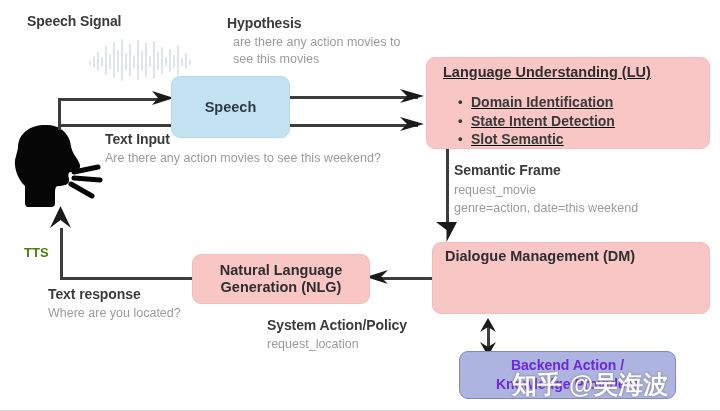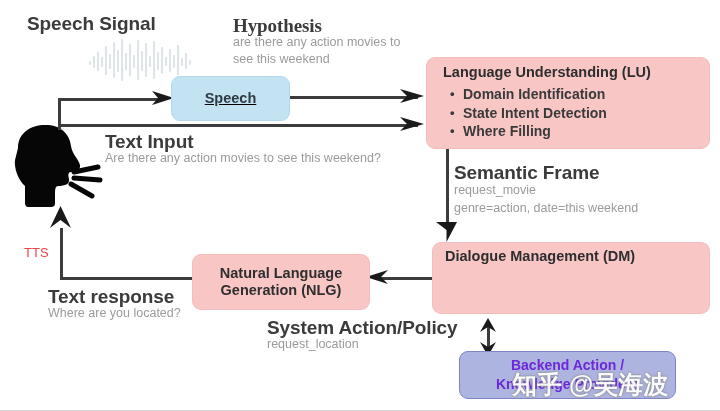--- a/index.html
+++ b/index.html
@@ -4,34 +4,34 @@
 <style>
   html,body{margin:0;padding:0;background:#fff;}
   body{width:720px;height:411px;overflow:hidden;
        font-family:"Liberation Sans","DejaVu Sans",sans-serif;}
   #canvas{position:relative;width:720px;height:411px;background:#ffffff;
           border-bottom:1px solid #d6d6d6;box-sizing:border-box;}
 
   .abs{position:absolute;}
 
   
-  .lbl-bold{font-weight:bold;color:#3b3b3b;font-size:19px;letter-spacing:-0.1px;}
+  .lbl-bold{font-weight:bold;color:#3b3b3b;font-size:14px;letter-spacing:-0.1px;}
   .lbl-gray{color:#9b9b9b;font-size:12.5px;line-height:15px;}
-  .lbl-tts{color:#ef4444;font-size:13px;font-weight:normal;}
+  .lbl-tts{color:#4d7c0f;font-size:13px;font-weight:bold;}
 
   
   .box{box-sizing:border-box;border-radius:9px;display:flex;flex-direction:column;
        justify-content:center;}
   .box-blue{background:#c3e3f3;border:1px solid #b2d9ee;}
   .box-pink{background:#f9c6c6;border:1px solid #f4bcbc;}
   .box-purple{background:#aeb4e0;border:1.5px solid #7f86c4;}
 
   .box-title{font-weight:bold;color:#2e2e2e;font-size:14.5px;line-height:17px;}
   .box-center{text-align:center;}
-  .bullets{list-style:none;margin:4px;padding:0;}
+  .bullets{list-style:none;margin:12px;padding:0;}
   .bullets li{color:#3a3a3a;font-size:14px;line-height:18.5px;
               padding-left:16px;position:relative;font-weight:bold;}
   .bullets li:before{content:"\2022";position:absolute;left:3px;top:0;font-size:13px;}
 
   .sr-text{font-weight:bold;color:#2f3a44;font-size:14.5px;line-height:19px;
            text-align:center;}
   .bk-text{font-weight:bold;color:#6d28d9;font-size:14px;line-height:19px;
            text-align:center;}
 
   
@@ -49,23 +49,23 @@
   
   #wave{position:absolute;}
 </style>
 </head>
 <body>
 
 <div id="canvas">
 
   <div class="abs lbl-bold" style="left:27px;top:13px;">Speech Signal</div>
 
-  <div class="abs lbl-bold" style="left:233px;top:15px;font-family:Liberation Serif, serif;">Hypothesis</div>
+  <div class="abs lbl-bold" style="left:227px;top:15px;">Hypothesis</div>
   <div class="abs lbl-gray" style="left:233px;top:35px;">are there any action movies to</div>
-  <div class="abs lbl-gray" style="left:233px;top:52px;">see this weekend</div>
+  <div class="abs lbl-gray" style="left:233px;top:52px;">see this movies</div>
 
   <div class="abs lbl-bold" style="left:105px;top:131px;">Text Input</div>
   <div class="abs lbl-gray" style="left:105px;top:151px;">Are there any action movies to see this weekend?</div>
 
   <div class="abs lbl-bold" style="left:454px;top:162px;">Semantic Frame</div>
   <div class="abs lbl-gray" style="left:454px;top:183px;">request_movie</div>
   <div class="abs lbl-gray" style="left:454px;top:201px;">genre=action, date=this weekend</div>
 
   <div class="abs lbl-bold" style="left:267px;top:317px;">System Action/Policy</div>
   <div class="abs lbl-gray" style="left:267px;top:337px;">request_location</div>
@@ -149,40 +149,40 @@
   <svg class="arrow" style="left:50px;top:206px;" width="22" height="26">
     <path d="M10.5,0 L21,22 L10.5,14 L0,22 Z" fill="#1a1a1a"></path>
   </svg>
 
   <div class="ln vl" style="left:487px;top:325px;height:26px;"></div>
   <svg class="arrow" style="left:479px;top:318px;" width="18" height="40">
     <path d="M9,0 L17,14 L9,9 L1,14 Z" fill="#1a1a1a"></path>
     <path d="M9,38 L1,24 L9,29 L17,24 Z" fill="#1a1a1a"></path>
   </svg>
 
-  <div class="box box-blue abs" style="left:171px;top:76px;width:119px;height:45px;text-decoration:underline;">
+  <div class="box box-blue abs" style="left:171px;top:76px;width:119px;height:62px;">
     <div class="sr-text">Speech</div>
   </div>
 
   <div class="box box-pink abs" style="left:426px;top:57px;width:284px;height:92px;
-       padding:6px 10px 6px 16px;justify-content:flex-start;">
+       padding:6px 10px 6px 16px;justify-content:flex-start;text-decoration:underline;">
     <div class="box-title">Language Understanding (LU)</div>
     <ul class="bullets">
       <li>Domain Identification</li>
       <li>State Intent Detection</li>
-      <li>Where Filling</li>
+      <li>Slot Semantic</li>
     </ul>
   </div>
 
   <div class="box box-pink abs" style="left:432px;top:242px;width:278px;height:72px;
        padding:5px 16px 5px 12px;justify-content:flex-start;">
     <div class="box-title">Dialogue Management (DM)</div>
   </div>
 
-  <div class="box box-pink abs" style="left:192px;top:254px;width:178px;height:56px;">
+  <div class="box box-pink abs" style="left:192px;top:254px;width:178px;height:50px;">
     <div class="box-title box-center">Natural Language</div>
     <div class="box-title box-center">Generation (NLG)</div>
   </div>
 
   <div class="box box-purple abs" style="left:459px;top:351px;width:217px;height:48px;">
     <div class="bk-text">Backend Action /</div>
     <div class="bk-text">Knowledge Providers</div>
   </div>
 
   <div id="wm" style="left:512px;top:368px;">知乎 @吴海波</div>

